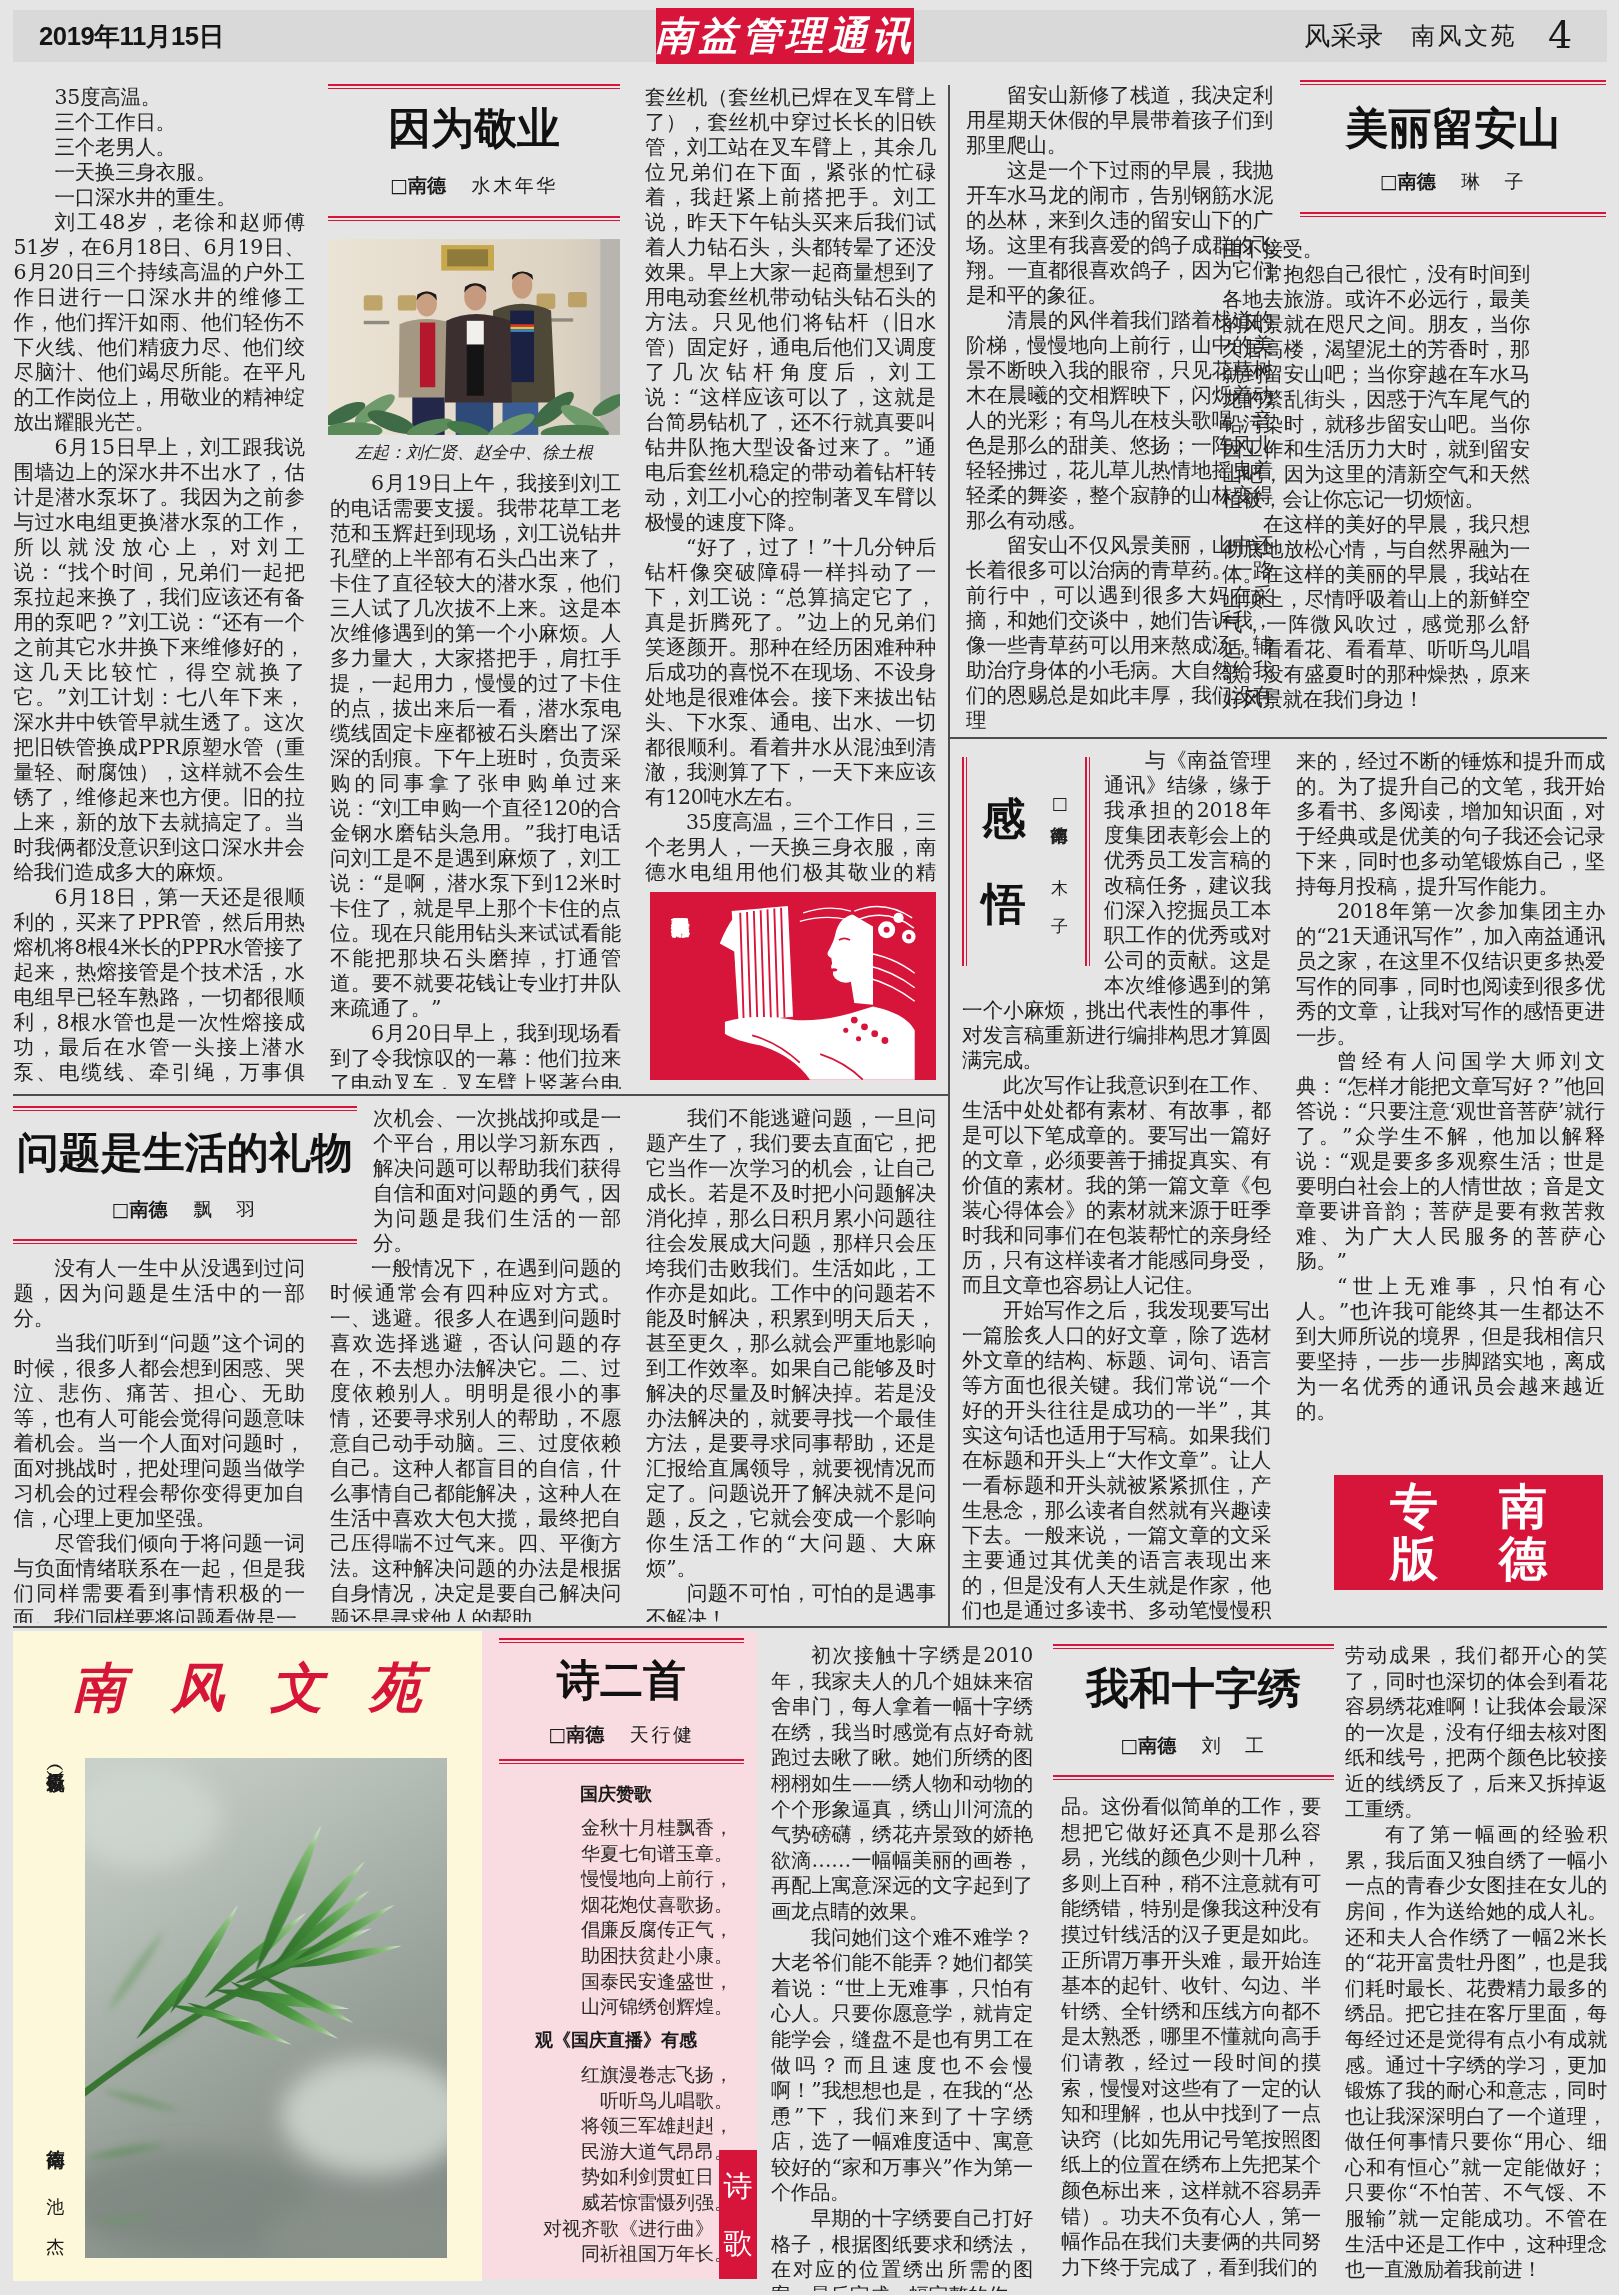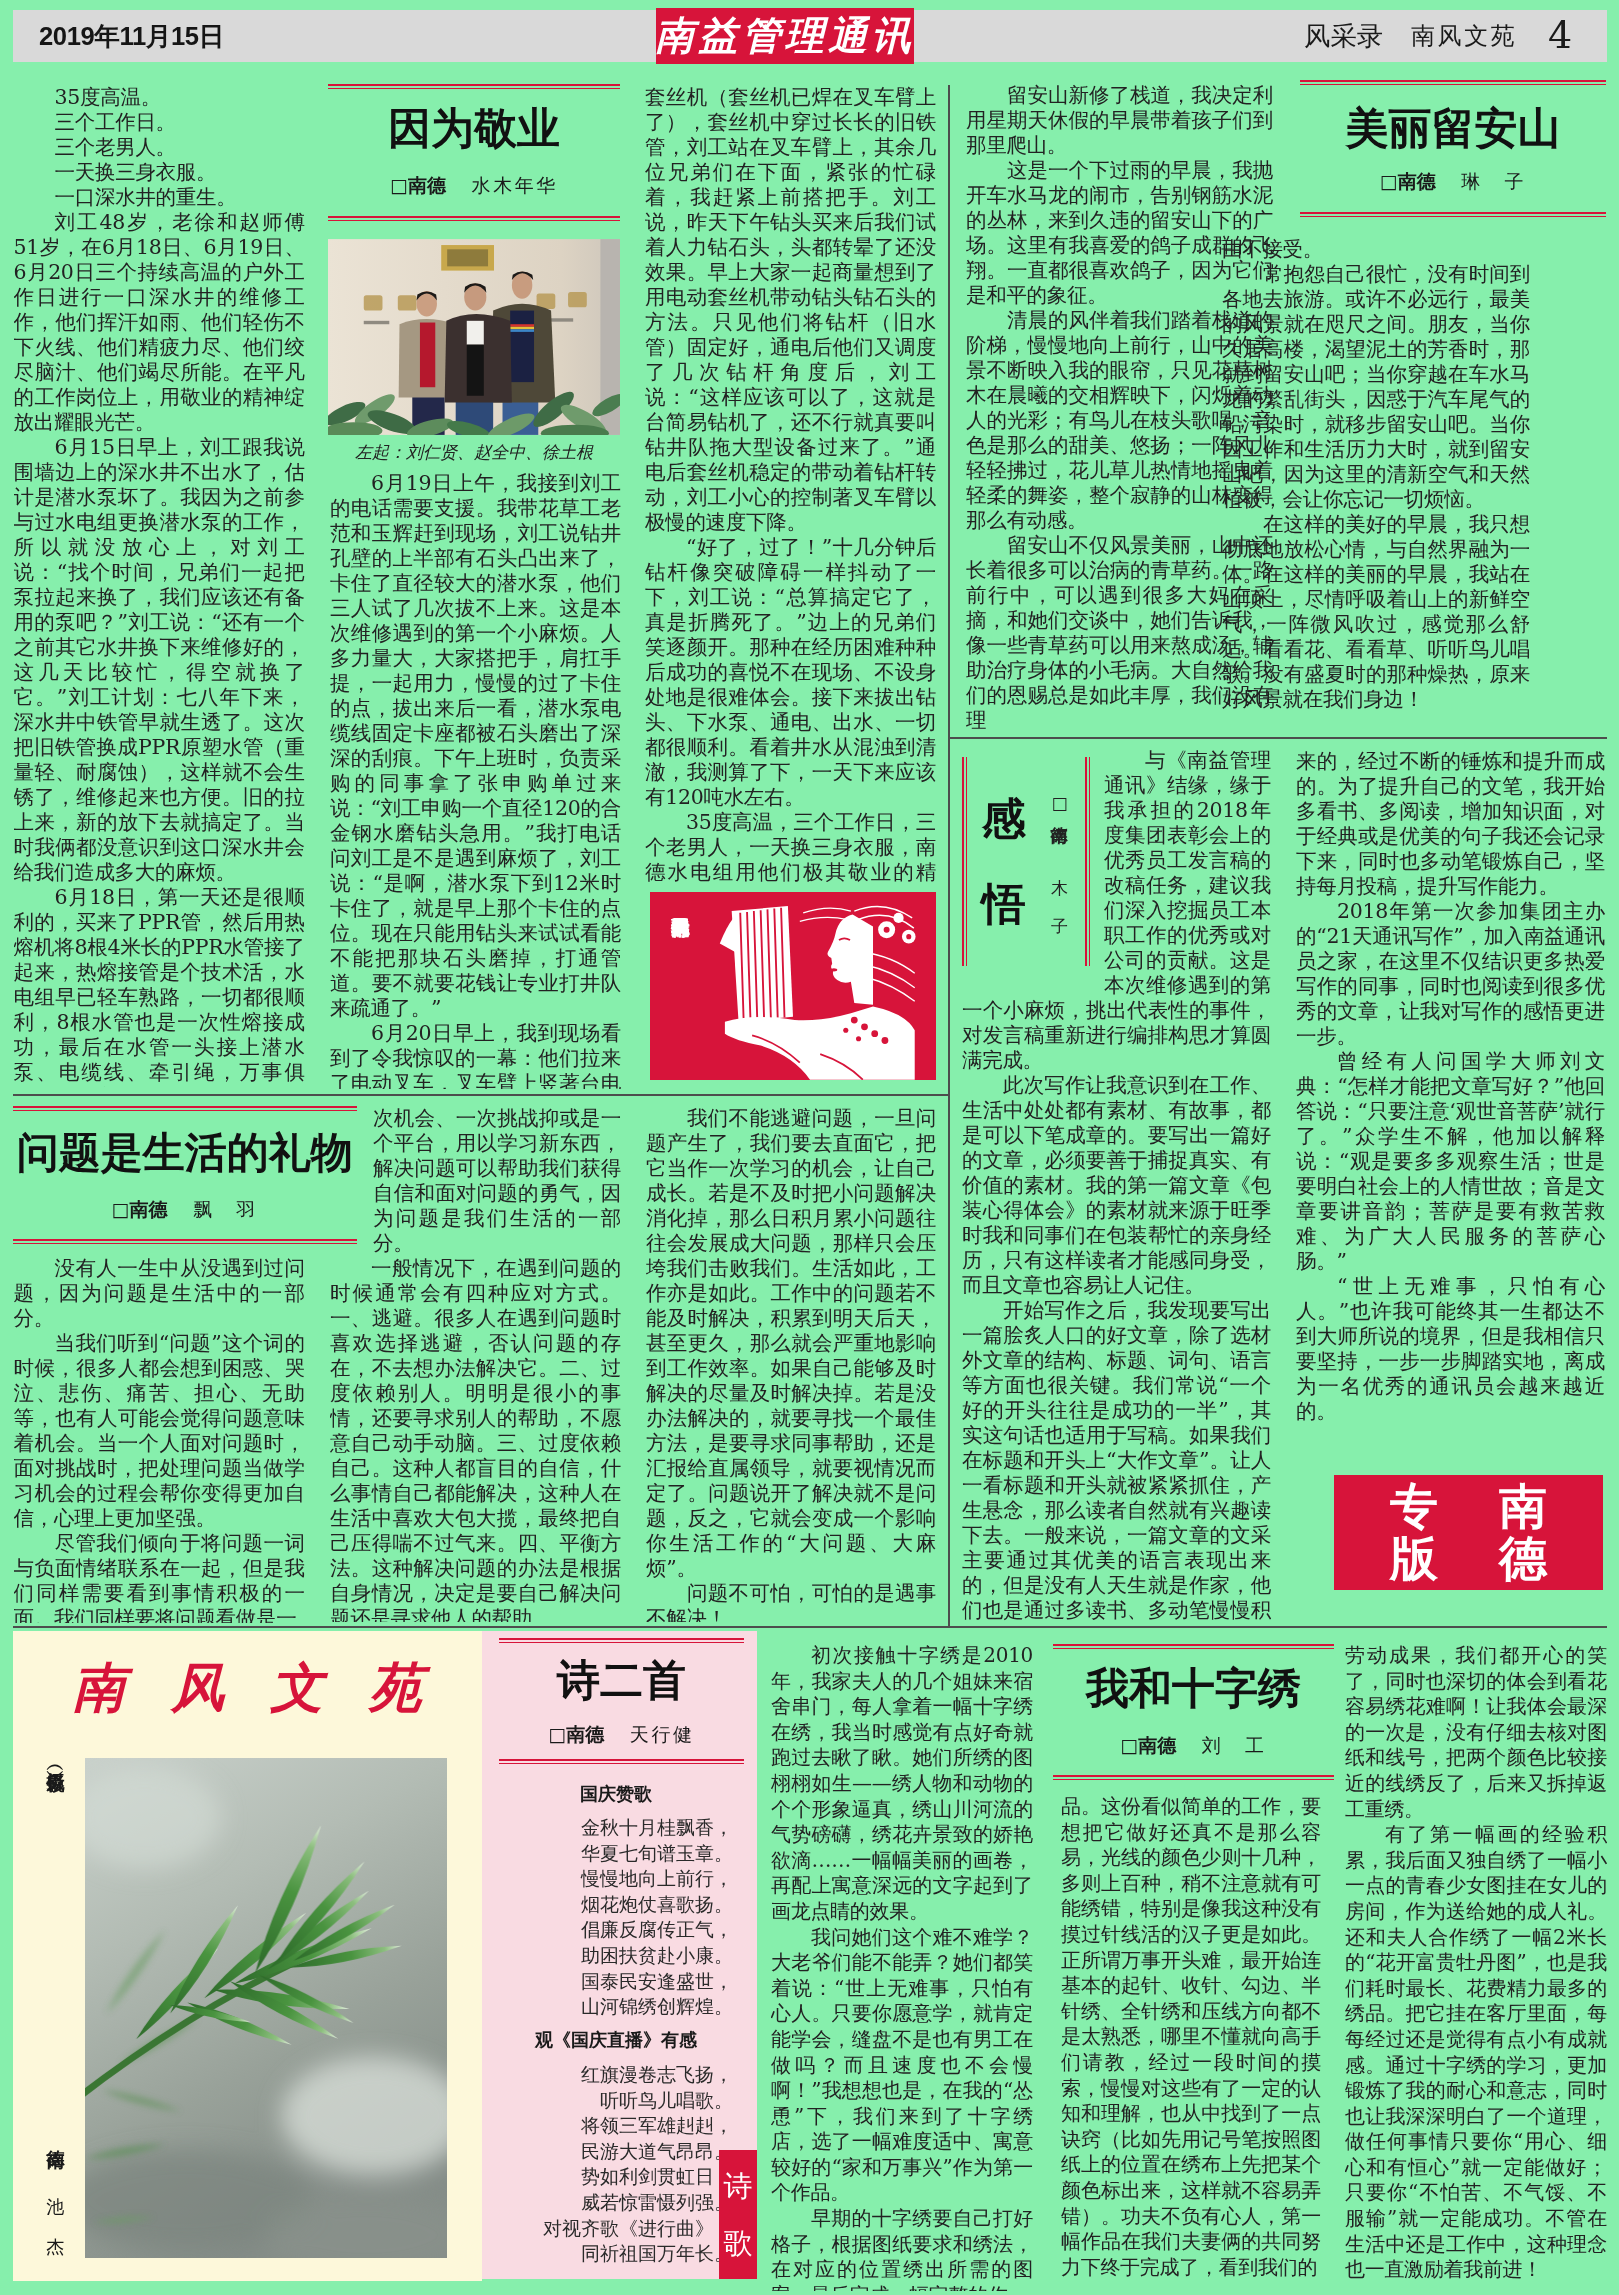--- a/index.html
+++ b/index.html
@@ -1,17 +1,17 @@
 <!DOCTYPE html>
 <html style="font-size:13.6px"><head>
 <meta charset="utf-8">
 <style>
 *{box-sizing:border-box;}
 html,body{margin:0;padding:0;background:#fff;}
-.page{position:relative;width:1620px;height:2295px;background:#86efac;overflow:hidden;font-family:"DejaVu Serif","Liberation Serif",serif;color:#1f1f1f;}
+.page{position:relative;width:1620px;height:2295px;background:#e5e5e5;overflow:hidden;font-family:"DejaVu Serif","Liberation Serif",serif;color:#1f1f1f;}
 .a{position:absolute;}
 
 .hdr-bar{left:12.8px;top:10.2px;width:1594px;height:52px;background:#d9d9d9;}
 .hdr-date{left:39px;top:19px;font-family:"Liberation Sans","DejaVu Sans",sans-serif;font-weight:bold;font-size:25.6px;line-height:34px;color:#151515;letter-spacing:-0.4px;white-space:nowrap;}
 .masthead{left:656px;top:7.7px;width:258px;height:56px;background:#d7143a;display:flex;align-items:center;justify-content:center;}
 .masthead span{color:#fff;font-family:"DejaVu Serif",serif;font-style:italic;font-weight:bold;font-size:39px;letter-spacing:4.3px;line-height:51px;white-space:nowrap;}
 .hdr-s1{left:1304px;top:19px;font-size:26.4px;line-height:34px;color:#1a1a1a;white-space:nowrap;}
 .hdr-s2{left:1411px;top:19px;font-size:24px;line-height:34px;letter-spacing:2.6px;color:#1a1a1a;white-space:nowrap;}
 .hdr-pg{left:1548px;top:13.6px;font-size:38px;line-height:43px;color:#1a1a1a;}
 

